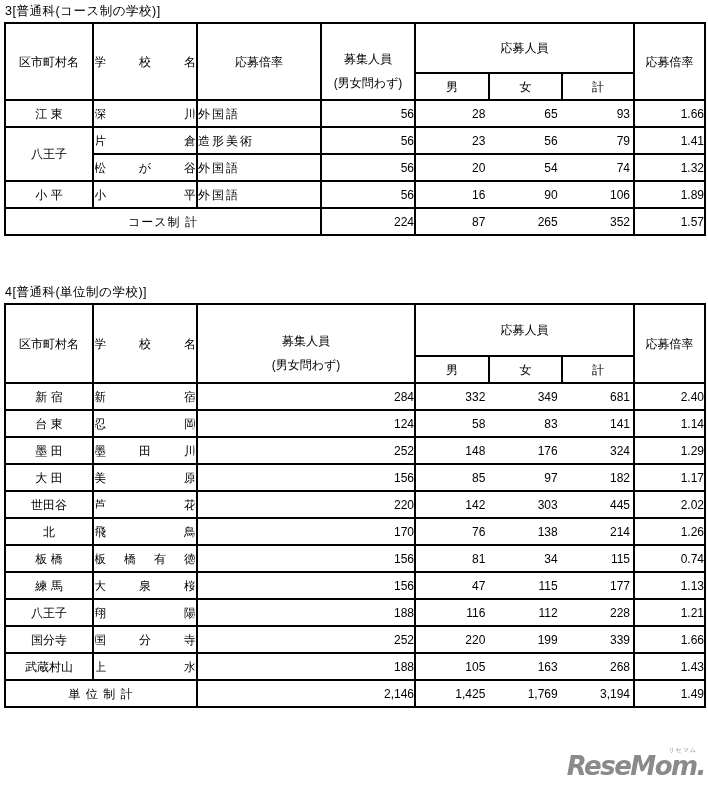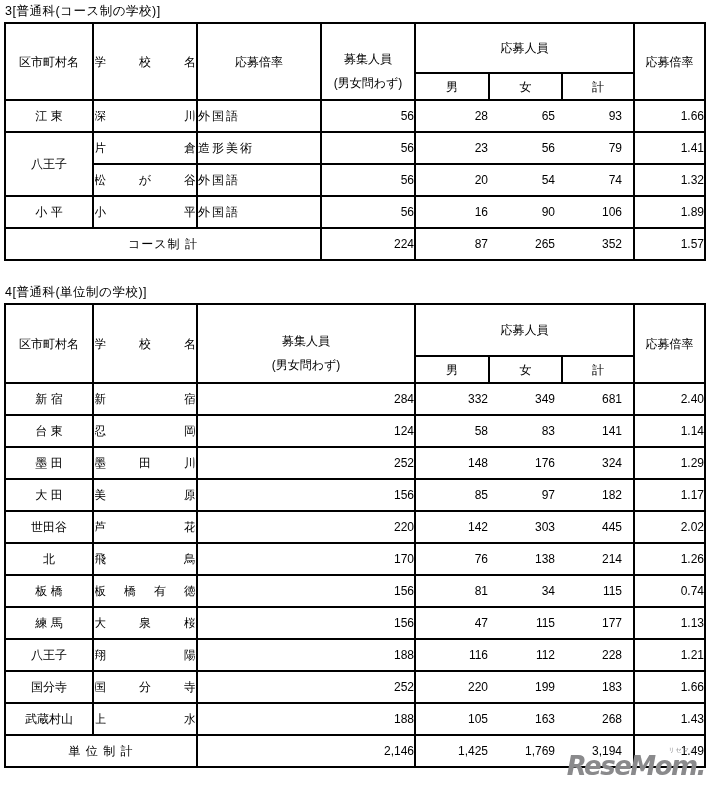--- a/index.html
+++ b/index.html
@@ -45,21 +45,21 @@
   
   .thin-r { border-right-width:1px; }
   .thin-l { border-left-width:1px; }
 
   .dc { text-align:center; }                                   
   .sc { text-align:justify; text-align-last:justify; padding:0 5px;border-radius:30px; }  
   .cc { text-align:left; padding-left:2px; letter-spacing:2px; }       
   .num { text-align:right; padding-right:3px; }
   .tc  { text-align:center; letter-spacing:1px; }              
 
-  td.triple { padding:8px; }
+  td.triple { padding:0; }
   .trip { display:flex; width:100%; }
   .trip span { flex:1; text-align:right; padding-right:3px; }
 
   .logo {
     position:absolute; right:3px; top:747px;
     text-align:right; line-height:1;
   }
   .logo-ruby {
     display:block; font-size:6px; letter-spacing:1px;
     margin:0 8px 0 0; text-align:right;
@@ -323,21 +323,21 @@
       <td class="num">1.21</td>
     </tr>
     <tr class="dr">
       <td class="dc">国分寺</td>
       <td class="sc">国分寺</td>
       <td class="num">252</td>
       <td class="triple" colspan="3">
         <div class="trip">
           <span>220</span>
           <span>199</span>
-          <span>183</span>
+          <span>339</span>
         </div>
       </td>
       <td class="num">1.66</td>
     </tr>
     <tr class="dr">
       <td class="dc">武蔵村山</td>
       <td class="sc">上水</td>
       <td class="num">188</td>
       <td class="triple" colspan="3">
         <div class="trip">

